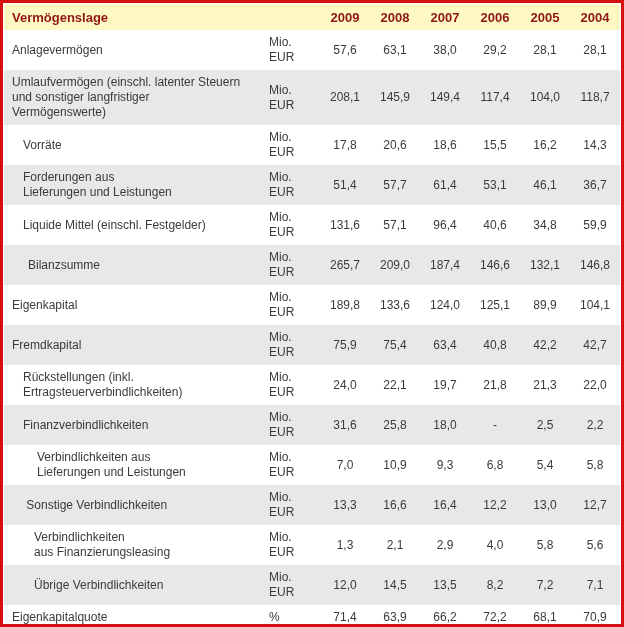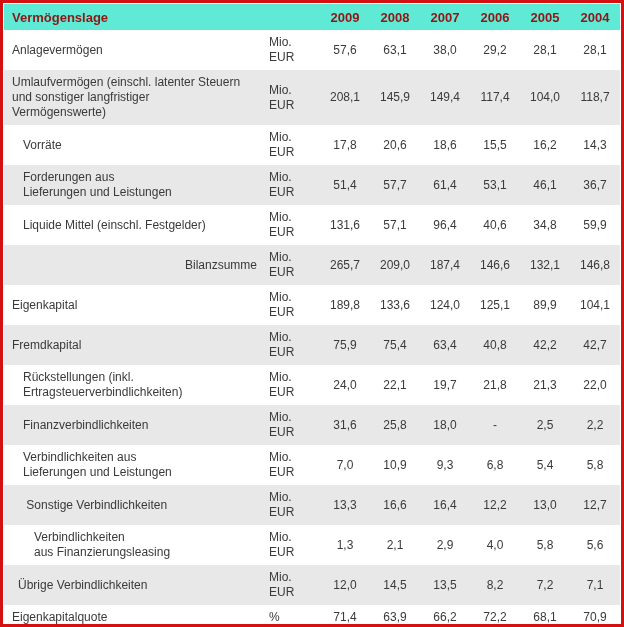--- a/index.html
+++ b/index.html
@@ -20,21 +20,21 @@
     border-collapse: collapse;
     table-layout: fixed;
   }
 
   
   col.c-label { width: 257px; }
   col.c-unit  { width: 59px;  }
   col.c-year  { width: 50px;  }
 
   thead th {
-    background: #5eead4;
+    background: #fef9c3;
     color: #8f1616;
     font-size: 13px;
     font-weight: bold;
     padding: 6px 2px 5px 2px;
     line-height: 15px;
     text-align: center;
     vertical-align: middle;
   }
   thead th.title-cell {
     text-align: left;
@@ -149,21 +149,21 @@
 
   <td class="value-cell">131,6</td>
           <td class="value-cell">57,1</td>
           <td class="value-cell">96,4</td>
           <td class="value-cell">40,6</td>
           <td class="value-cell">34,8</td>
           <td class="value-cell">59,9</td>
         </tr>
 
   <tr>
-    <td class="label-cell" style="padding-left: 0; text-align: right;">Bilanzsumme</td>
+    <td class="label-cell" style="padding-left: 24px;">Bilanzsumme</td>
     <td class="unit-cell">Mio. EUR</td>
 
   <td class="value-cell">265,7</td>
           <td class="value-cell">209,0</td>
           <td class="value-cell">187,4</td>
           <td class="value-cell">146,6</td>
           <td class="value-cell">132,1</td>
           <td class="value-cell">146,8</td>
         </tr>
 
@@ -210,21 +210,21 @@
 
   <td class="value-cell">31,6</td>
           <td class="value-cell">25,8</td>
           <td class="value-cell">18,0</td>
           <td class="value-cell">-</td>
           <td class="value-cell">2,5</td>
           <td class="value-cell">2,2</td>
         </tr>
 
   <tr>
-    <td class="label-cell" style="padding-left: 19px;">Verbindlichkeiten aus
+    <td class="label-cell" style="padding-left: 33px;">Verbindlichkeiten aus
 Lieferungen und Leistungen</td>
     <td class="unit-cell">Mio. EUR</td>
 
   <td class="value-cell">7,0</td>
           <td class="value-cell">10,9</td>
           <td class="value-cell">9,3</td>
           <td class="value-cell">6,8</td>
           <td class="value-cell">5,4</td>
           <td class="value-cell">5,8</td>
         </tr>
@@ -248,21 +248,21 @@
 
   <td class="value-cell">1,3</td>
           <td class="value-cell">2,1</td>
           <td class="value-cell">2,9</td>
           <td class="value-cell">4,0</td>
           <td class="value-cell">5,8</td>
           <td class="value-cell">5,6</td>
         </tr>
 
   <tr>
-    <td class="label-cell" style="padding-left: 14px;">Übrige Verbindlichkeiten</td>
+    <td class="label-cell" style="padding-left: 30px;">Übrige Verbindlichkeiten</td>
     <td class="unit-cell">Mio. EUR</td>
 
   <td class="value-cell">12,0</td>
           <td class="value-cell">14,5</td>
           <td class="value-cell">13,5</td>
           <td class="value-cell">8,2</td>
           <td class="value-cell">7,2</td>
           <td class="value-cell">7,1</td>
         </tr>
 

